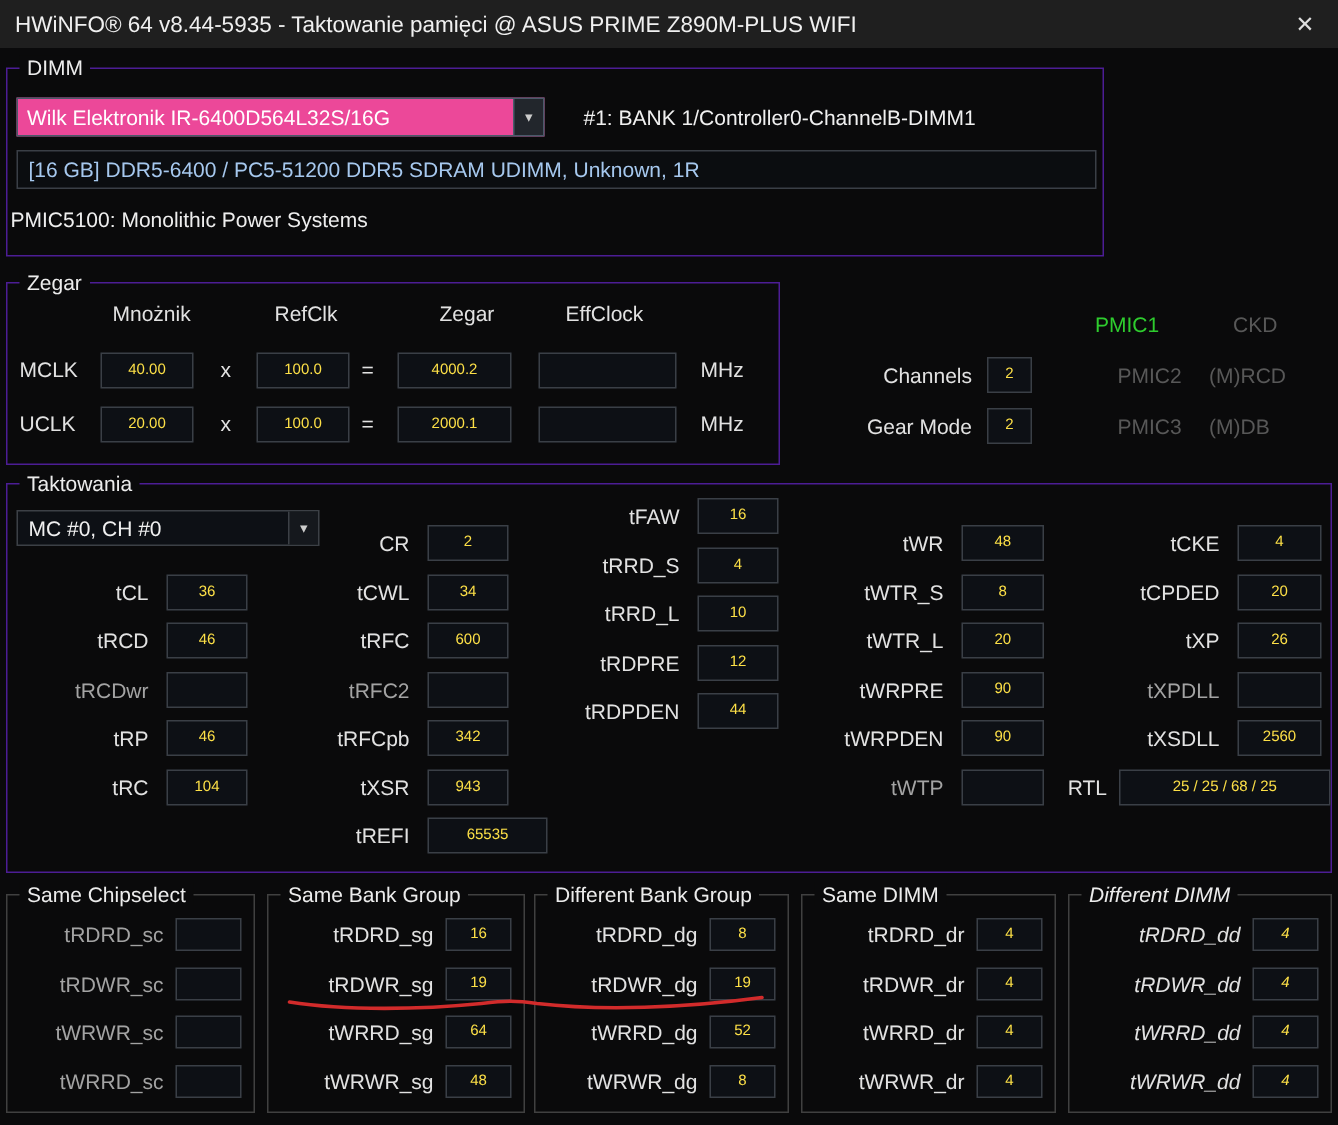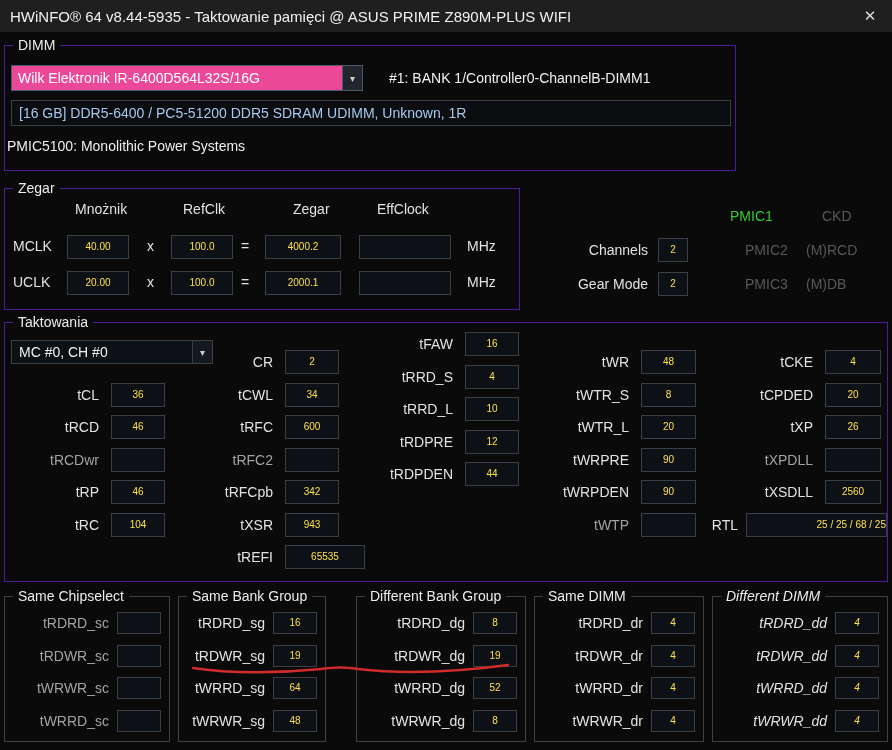--- a/index.html
+++ b/index.html
@@ -69,26 +69,26 @@
   .trow { display:flex; align-items:center; height:32.5px; }
   .trow .lbl { text-align:right; margin-right:12px; }
   .colA { left:2px;  top:55.25px; } .colA .lbl { width:92px; }  .colA .vbox { width:54px; }
   .colB { left:176px; top:22.75px; } .colB .lbl { width:92px; }  .colB .vbox { width:54px; }
   .colB .vbox.wide { width:80px; }
   .colC { left:352px; top:5px; } .colC .lbl { width:96px; }  .colC .vbox { width:54px; }
   .colD { left:528px; top:22.75px; } .colD .lbl { width:96px; }  .colD .vbox { width:55px; }
   .colE { left:706px; top:22.75px; } .colE .lbl { width:102px; } .colE .vbox { width:56px; }
   .rtl-row { position:absolute; left:660px; top:185.25px; height:32.5px; display:flex; align-items:center; }
   .rtl-row .lbl { width:73px; text-align:right; margin-right:8px; }
-  .rtl-row .vbox { width:141px;text-align:right; }
+  .rtl-row .vbox { width:141px; }
 
   
   .bgroup { position:absolute; top:596px; height:146px; border:1px solid #404040; }
   .bg1 { left:4px;   width:166px; }
-  .bg2 { left:178px; width:148px; }
+  .bg2 { left:178px; width:172px; }
   .bg3 { left:356px; width:170px; }
   .bg4 { left:534px; width:170px; }
   .bg5 { left:712px; width:176px;font-style:italic; }
   .bgroup .binner { position:absolute; left:0; top:10px; width:100%; }
   .brow { display:flex; align-items:center; height:32.5px; padding:0 8px 0 6px; }
   .brow .lbl { flex:1; text-align:right; margin-right:8px; }
   .brow .vbox { width:44px; }
 
   .annotation-svg { position:absolute; left:186px; top:658px; width:330px; height:22px; pointer-events:none; }
 </style>

